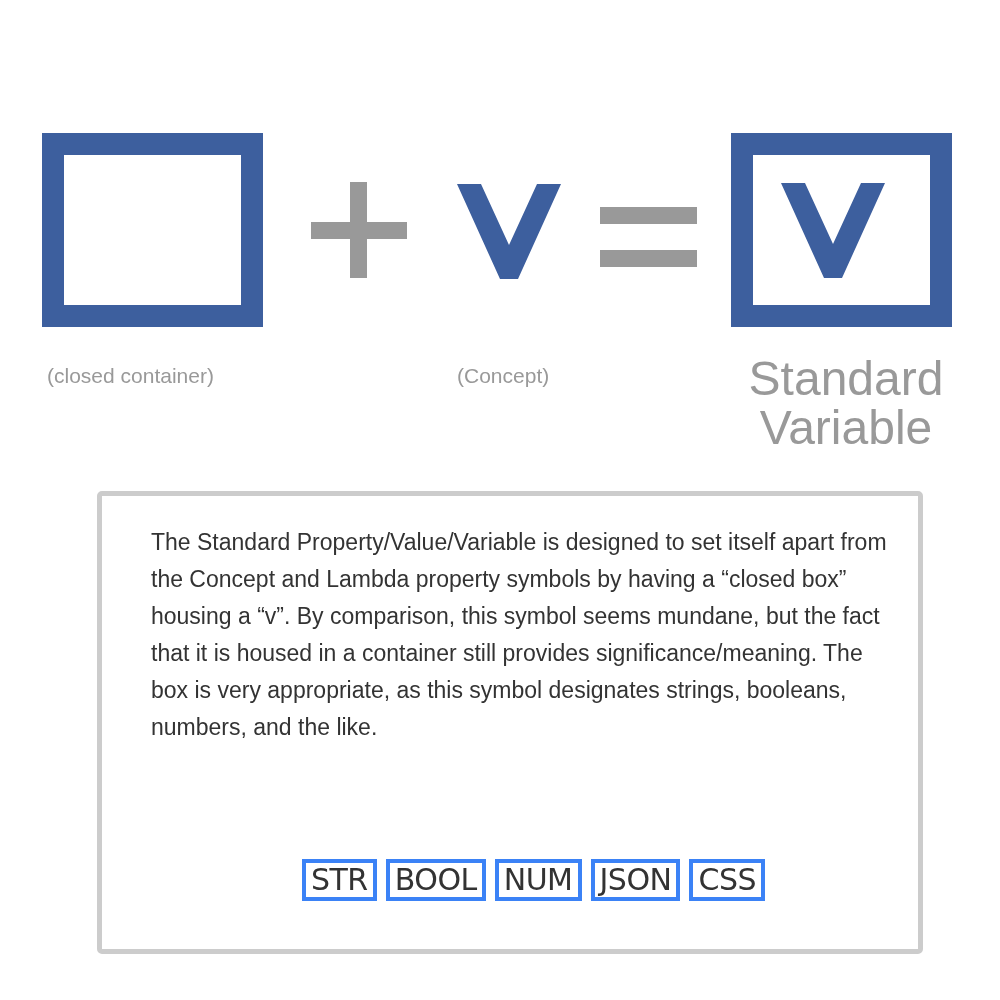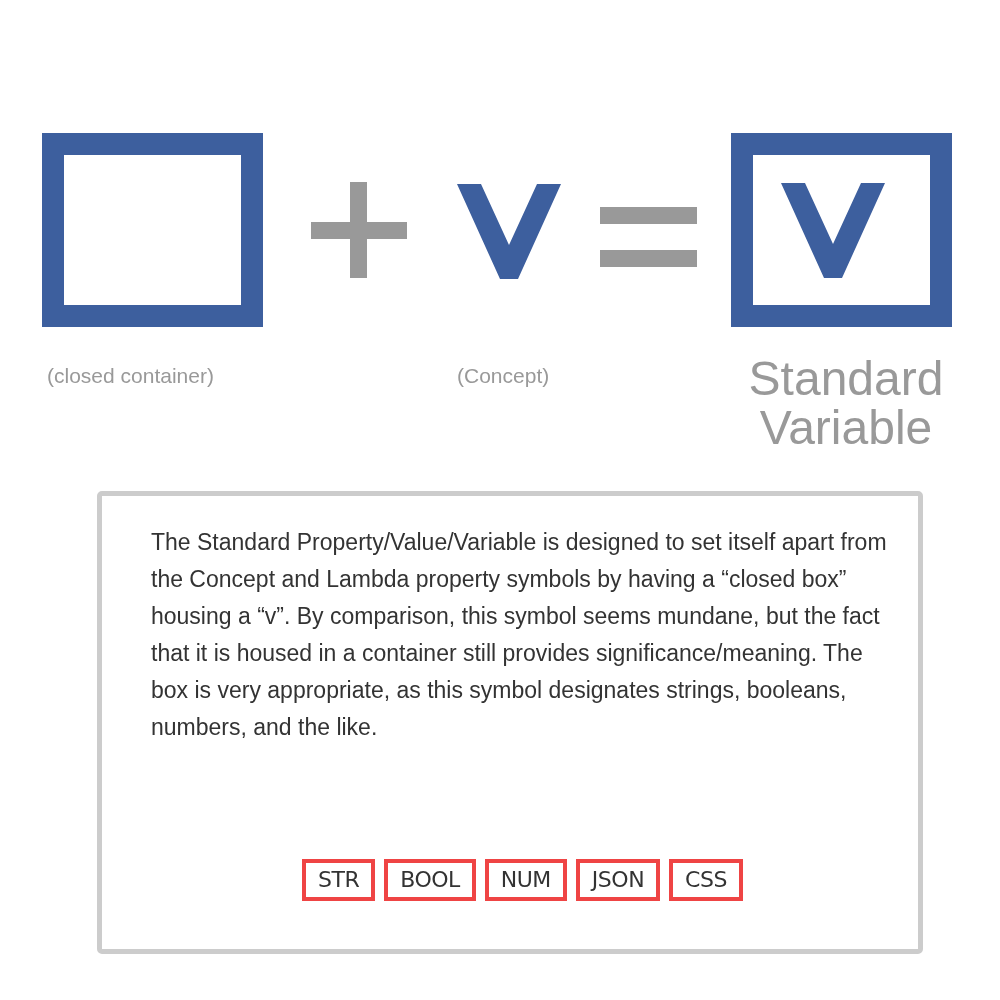--- a/index.html
+++ b/index.html
@@ -8,22 +8,22 @@
     .box { position: absolute; box-sizing: border-box; border: 22px solid #3d5f9e; background: #fff; }
     .v-glyph { position: absolute; }
     .plus-h, .plus-v, .eq-bar { position: absolute; background: #999999; }
     .caption { position: absolute; color: #999999; font-size: 21px; white-space: nowrap; }
     .caption-big { position: absolute; color: #999999; font-size: 48px; line-height: 49px; text-align: center; width: 220px; }
     .panel { position: absolute; left: 97px; top: 484px; width: 826px; height: 463px;
              box-sizing: border-box; border: 5px solid #cccccc; border-radius: 5px; background: #fff; margin-top: 7px; }
     .panel p { position: absolute; left: 49px; margin: 0; width: 745px; color: #333333;
                font-size: 23px; line-height: 37px; }
     .tags { position: absolute; top: 363px; left: 200px; display: flex; gap: 9px; }
-    .tag { box-sizing: border-box; height: 42px; border: 4px solid #ef4444; padding: 0 12px;
-           font-family: "DejaVu Sans", sans-serif; font-size: 22px; line-height: 34px;
+    .tag { box-sizing: border-box; height: 42px; border: 4px solid #3b82f6; padding: 0 5px;
+           font-family: "DejaVu Sans", sans-serif; font-size: 30px; line-height: 34px;
            color: #333333; background: #fff; letter-spacing: -0.5px; }
   </style>
 </head>
 <body>
 
 <div class="box" style="left:42px; top:133px; width:221px; height:194px;"></div>
 
 <div>
   <div class="plus-h" style="left:311px; top:222px; width:96px; height:17px;"></div>
   <div class="plus-v" style="left:350px; top:182px; width:17px; height:96px;"></div>

